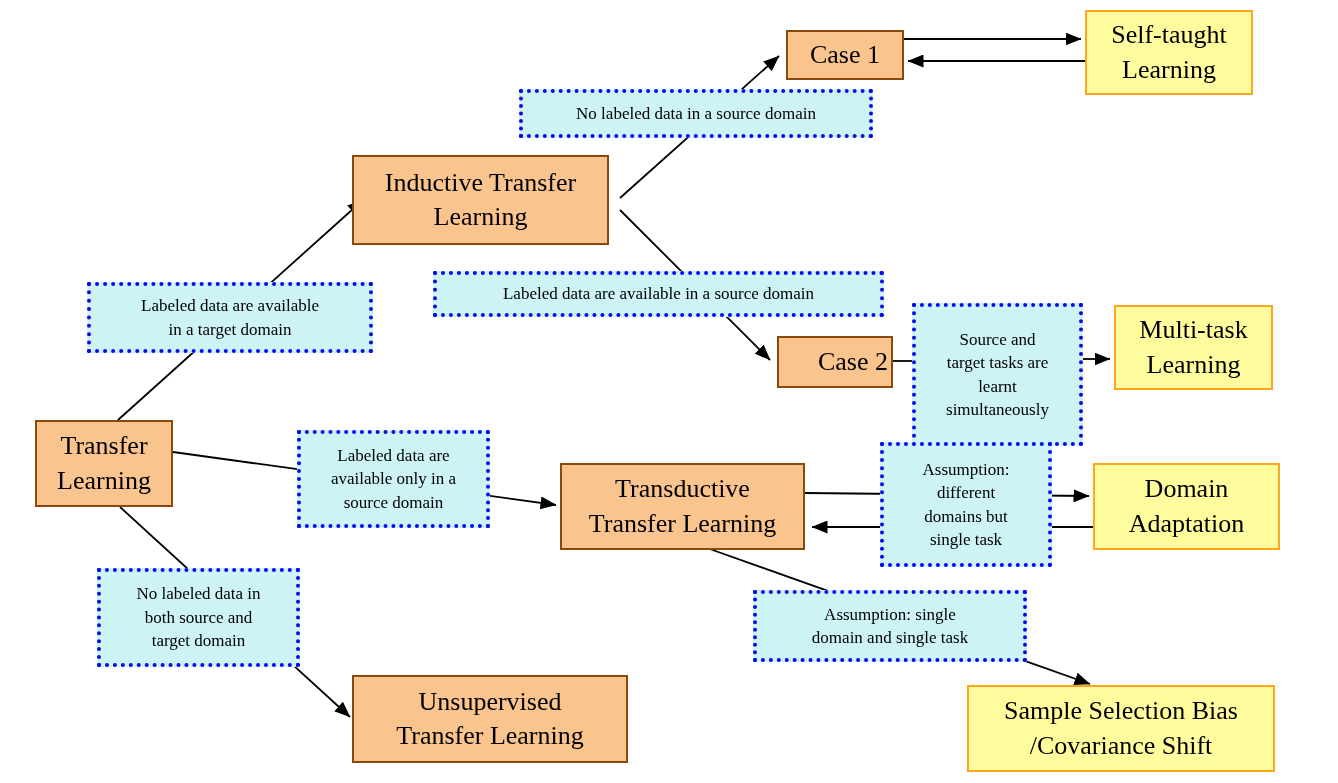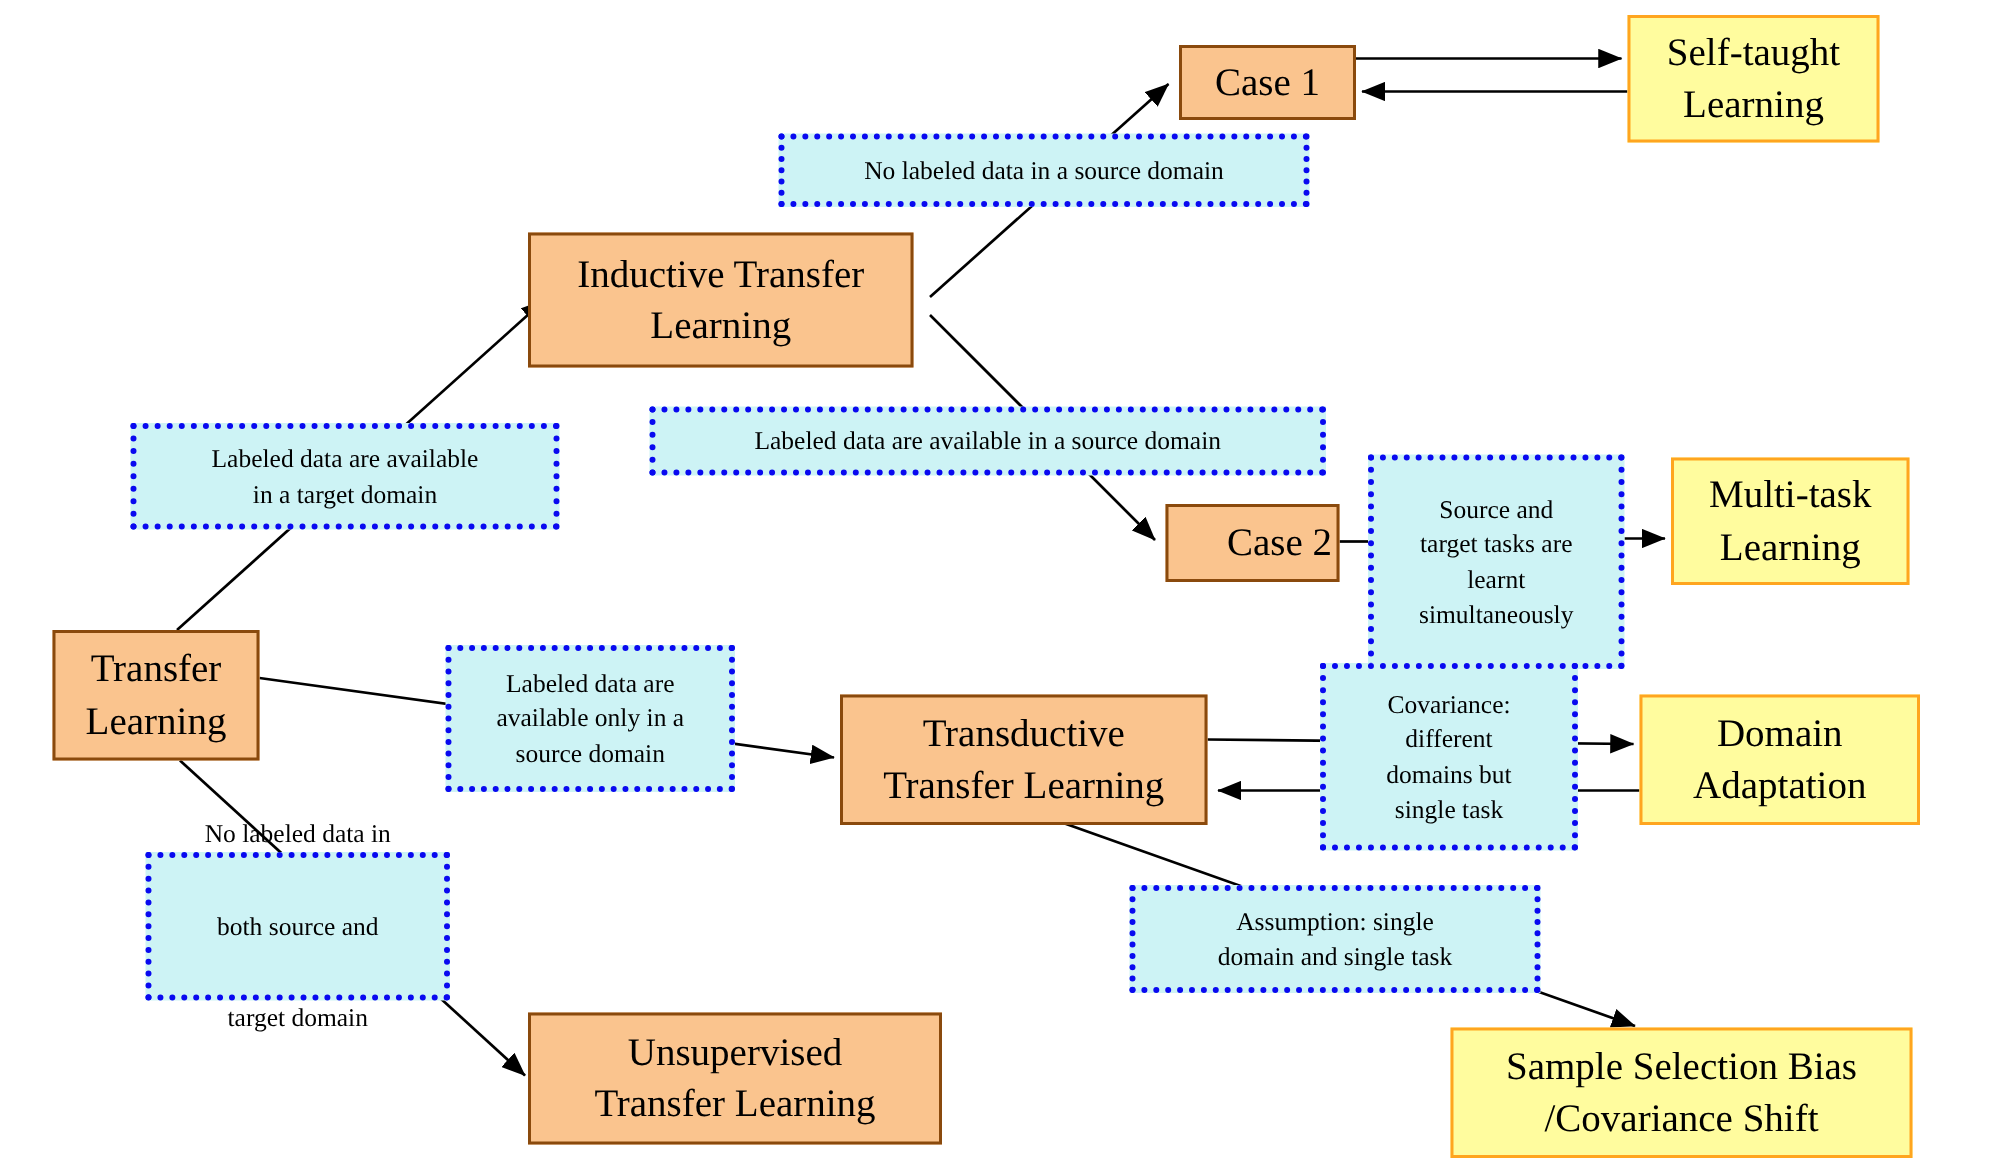--- a/index.html
+++ b/index.html
@@ -153,27 +153,27 @@
     <span>simultaneously</span>
   </div>
 
   <div class="box condition" style="left:297px; top:430px; width:193px; height:98px;">
     <span>Labeled data are</span>
     <span>available only in a</span>
     <span>source domain</span>
   </div>
 
   <div class="box condition" style="left:880px; top:442px; width:172px; height:125px;">
-    <span>Covariance:</span>
+    <span>Assumption:</span>
     <span>different</span>
     <span>domains but</span>
     <span>single task</span>
   </div>
 
-  <div class="box condition" style="left:97px; top:568px; width:203px; height:99px;gap:38px;">
+  <div class="box condition" style="left:97px; top:568px; width:203px; height:99px;">
     <span>No labeled data in</span>
     <span>both source and</span>
     <span>target domain</span>
   </div>
 
   <div class="box condition" style="left:753px; top:590px; width:274px; height:72px;">
     <span>Assumption: single</span>
     <span>domain and single task</span>
   </div>
 

